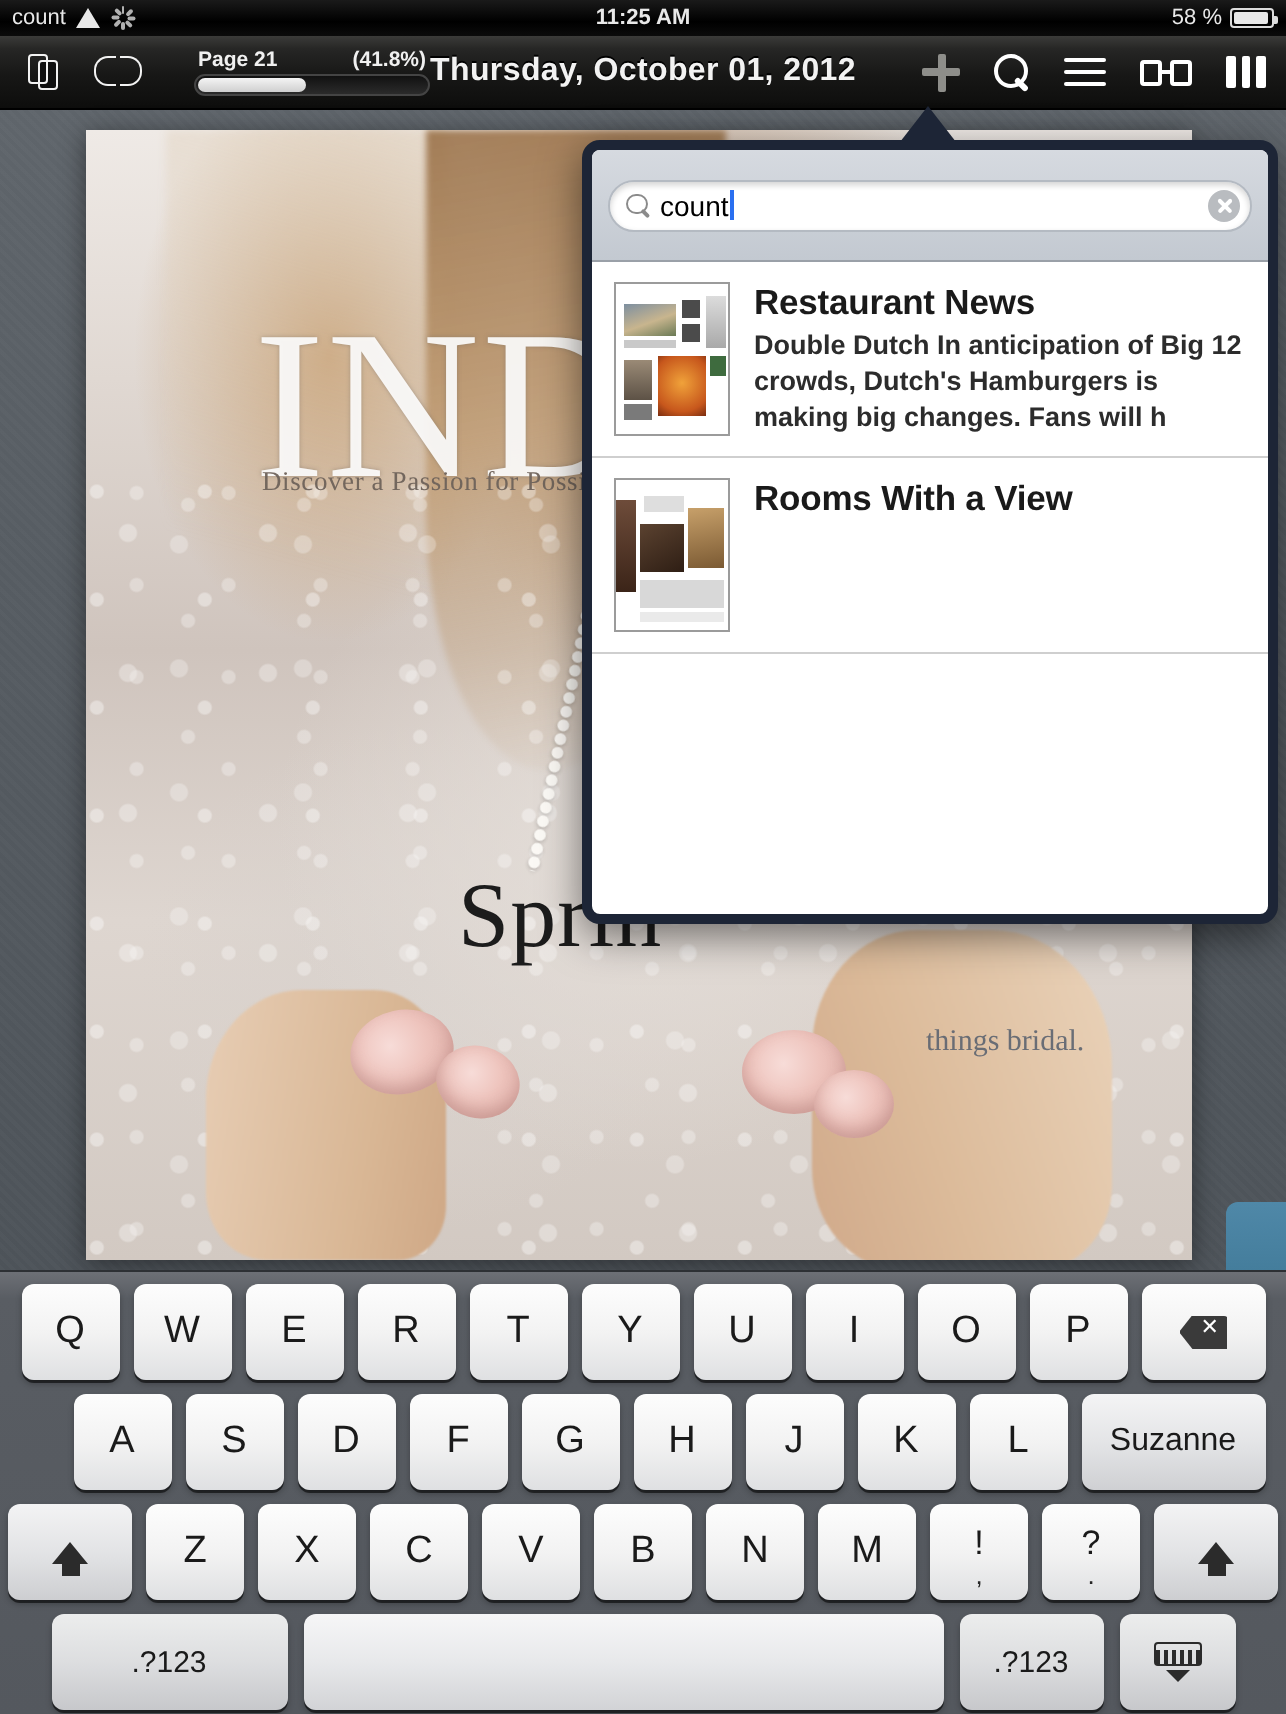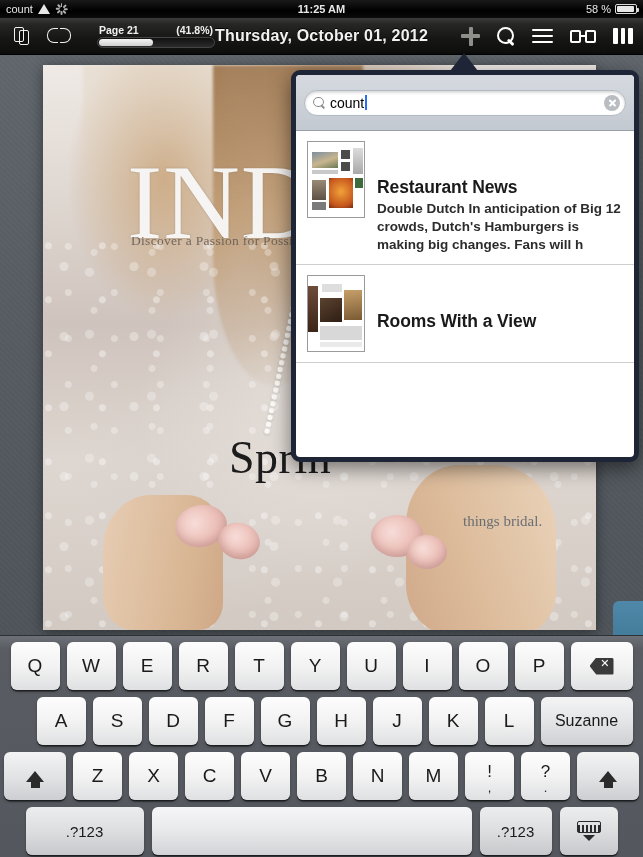--- a/index.html
+++ b/index.html
@@ -235,21 +235,21 @@
   .thumb.t1 .h{left:47px;top:36px;width:8px;height:10px;background:#3e6b3e;}
   .thumb.t1 .i{left:4px;top:60px;width:14px;height:8px;background:#7a7a7a;}
   .thumb.t2 .a{left:0px;top:10px;width:10px;height:46px;background:linear-gradient(180deg,#6e4c3a,#3b2418);}
   .thumb.t2 .b{left:12px;top:22px;width:22px;height:24px;background:linear-gradient(150deg,#5b4230,#2e1e14);}
   .thumb.t2 .c{left:36px;top:14px;width:18px;height:30px;background:linear-gradient(170deg,#c7a06a,#7b5a33);}
   .thumb.t2 .d{left:14px;top:8px;width:20px;height:8px;background:#dedede;}
   .thumb.t2 .e{left:12px;top:50px;width:42px;height:14px;background:#d8d8d8;}
   .thumb.t2 .f{left:12px;top:66px;width:42px;height:5px;background:#eaeaea;}
 
   .rtext{ flex:1 1 auto; min-width:0; }
-  .rtitle{ font-size:17.5px; font-weight:bold; color:#1a1a1a; line-height:1.15; margin-bottom:3px; letter-spacing:-.1px;margin-top:36px;}
+  .rtitle{ font-size:17.5px; font-weight:bold; color:#1a1a1a; line-height:1.15; margin-bottom:3px; letter-spacing:-.1px;}
   .rbody{ font-size:13.5px; font-weight:bold; color:#2c2c2c; line-height:1.33; }
 
   
   .keyboard{
     position:absolute; left:0; bottom:0; width:643px; height:222px;
     background:linear-gradient(180deg,#6d7076 0%, #595d63 6%, #54585e 100%);
     border-top:1px solid #2d3034;
     padding:6px 4px 6px 4px;
   }
   .krow{ display:flex; justify-content:center; gap:7px; margin-bottom:7px; }

